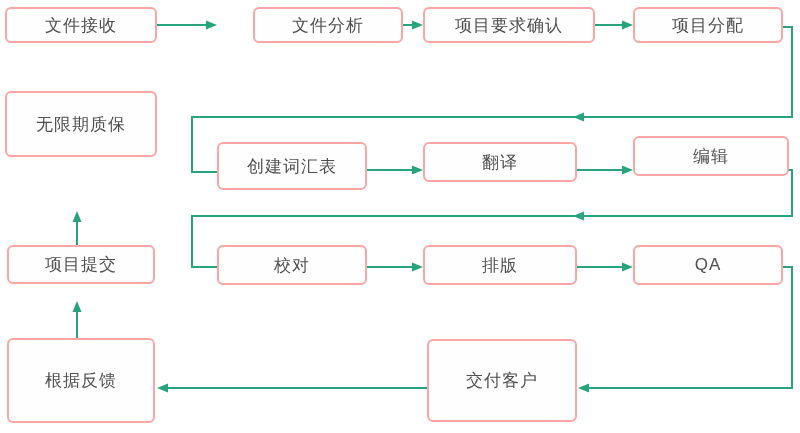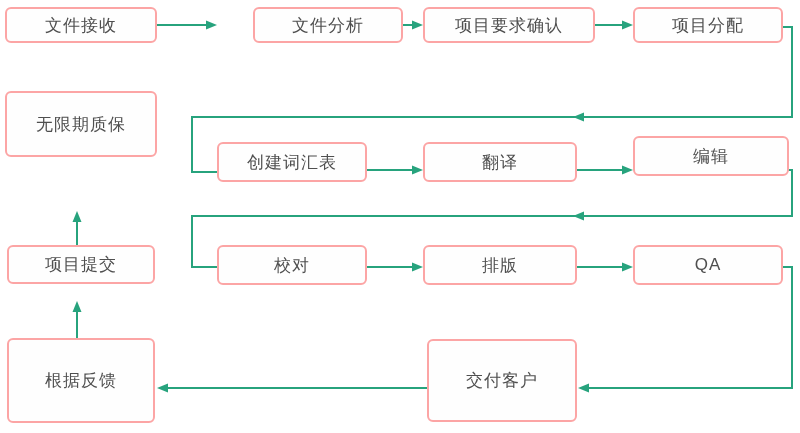--- a/index.html
+++ b/index.html
@@ -74,21 +74,21 @@
       <polygon points="77,301 72.5,312 81.5,312"></polygon>
     </g>
   </svg>
 
   <div class="node" style="left:5px;   top:7px;   width:152px; height:36px;">文件接收</div>
   <div class="node" style="left:217px; top:7px;   width:150px; height:36px;margin-left:36px;">文件分析</div>
   <div class="node" style="left:423px; top:7px;   width:172px; height:36px;">项目要求确认</div>
   <div class="node" style="left:633px; top:7px;   width:150px; height:36px;">项目分配</div>
 
   <div class="node" style="left:5px;   top:91px; width:152px; height:66px;">无限期质保</div>
-  <div class="node" style="left:217px; top:142px; width:150px; height:40px;">创建词汇表</div>
+  <div class="node" style="left:217px; top:142px; width:150px; height:48px;">创建词汇表</div>
   <div class="node" style="left:423px; top:142px; width:154px; height:40px;">翻译</div>
   <div class="node" style="left:633px; top:136px; width:156px; height:40px;">编辑</div>
 
   <div class="node" style="left:7px;   top:245px; width:148px; height:39px;">项目提交</div>
   <div class="node" style="left:217px; top:245px; width:150px; height:40px;">校对</div>
   <div class="node" style="left:423px; top:245px; width:154px; height:40px;">排版</div>
   <div class="node" style="left:633px; top:245px; width:150px; height:40px;">QA</div>
 
   <div class="node" style="left:7px;   top:338px; width:148px; height:85px;">根据反馈</div>
   <div class="node" style="left:427px; top:339px; width:150px; height:83px;">交付客户</div>

